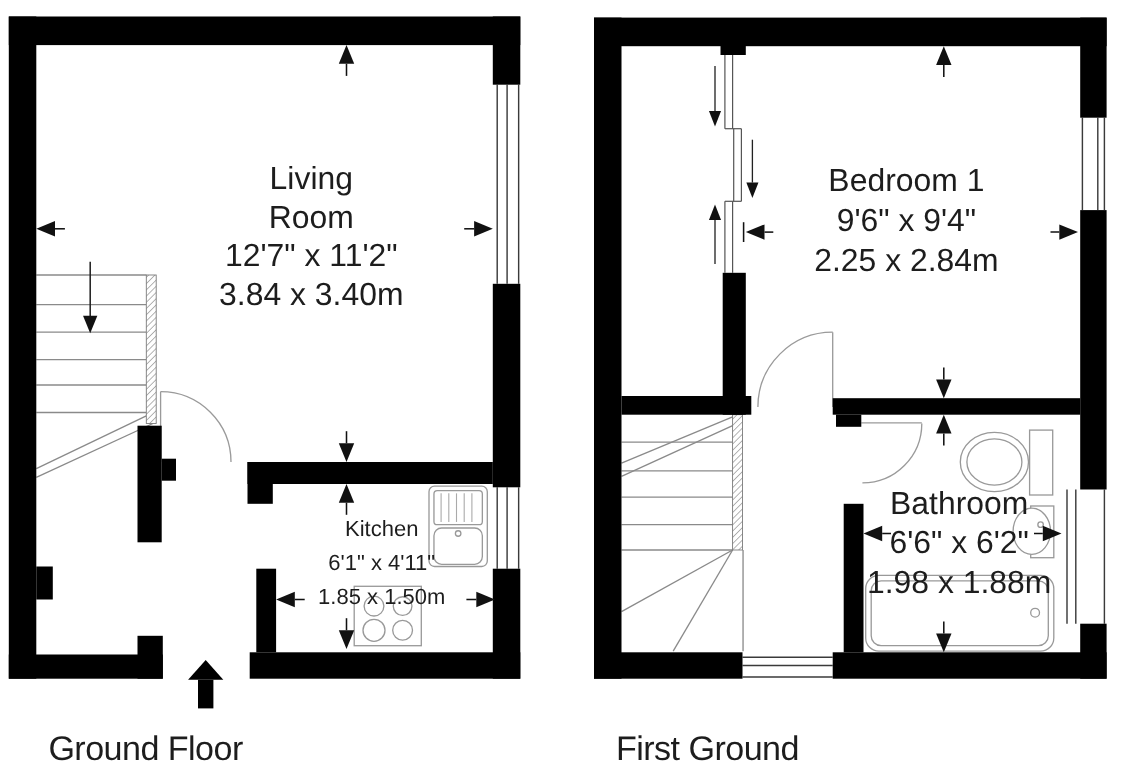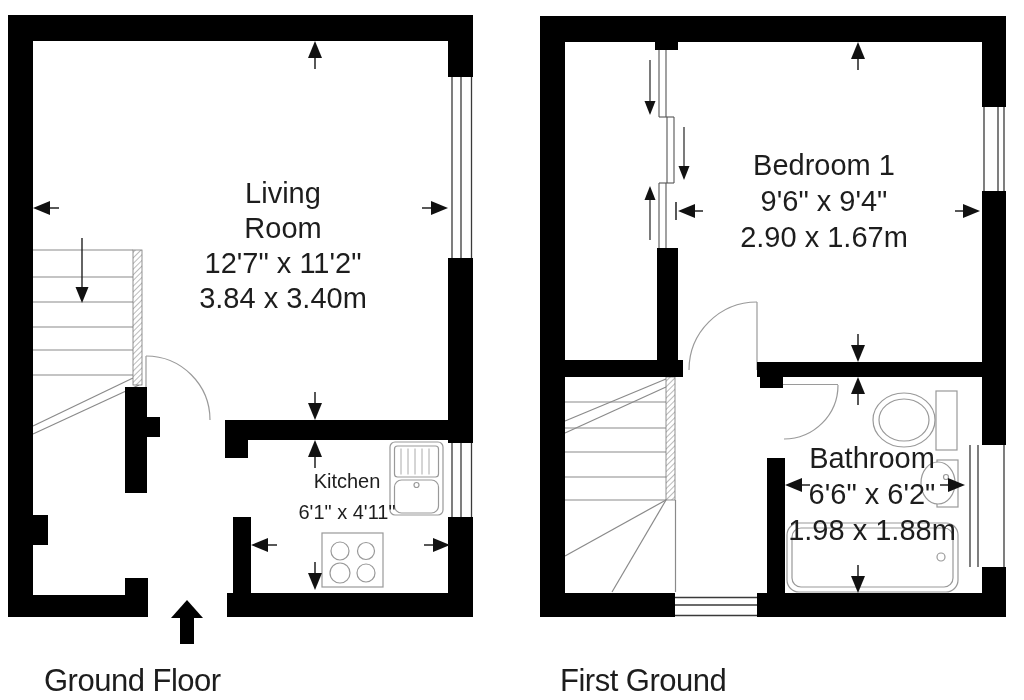--- a/index.html
+++ b/index.html
@@ -2,21 +2,21 @@
 <html><head>
 <meta charset="utf-8">
 <style>
   html,body{margin:0;padding:0;background:#fff;}
   #canvas{position:relative;width:1024px;height:700px;background:#ffffff;overflow:hidden;
           font-family:"Liberation Sans", sans-serif;}
   #plan-svg{position:absolute;left:0;top:0;}
   .lbl{position:absolute;color:#1d1d1d;}
   .room{transform:translateX(-50%);text-align:center;white-space:nowrap;}
   .room .ln{display:block;}
-  .living{left:283px;top:176px;font-size:29px;line-height:35px;}
+  .living{left:283px;top:146px;font-size:29px;line-height:35px;}
   .kitchen{left:347px;top:466px;font-size:20px;line-height:31px;}
   .bedroom{left:824px;top:147px;font-size:29px;line-height:36px;text-align:center;}
   .bathroom{left:872px;top:440px;font-size:29px;line-height:36px;}
   .floorname{font-size:31px;letter-spacing:-0.5px;}
   .gfname{left:44px;top:663px;}
   .ffname{left:560px;top:663px;}
 </style>
 </head>
 <body>
 
@@ -244,26 +244,27 @@
 <div class="lbl room living">
   <span class="ln">Living</span>
   <span class="ln">Room</span>
   <span class="ln">12'7" x 11'2"</span>
   <span class="ln">3.84 x 3.40m</span>
 </div>
 
 <div class="lbl room kitchen">
   <span class="ln">Kitchen</span>
   <span class="ln">6'1" x 4'11"</span>
+  <span class="ln">1.85 x 1.50m</span>
 </div>
 
 <div class="lbl room bedroom">
   <span class="ln">Bedroom 1</span>
   <span class="ln">9'6" x 9'4"</span>
-  <span class="ln">2.90 x 1.67m</span>
+  <span class="ln">2.25 x 2.84m</span>
 </div>
 
 <div class="lbl room bathroom">
   <span class="ln">Bathroom</span>
   <span class="ln">6'6" x 6'2"</span>
   <span class="ln">1.98 x 1.88m</span>
 </div>
 
 <div class="lbl floorname gfname">Ground Floor</div>
 <div class="lbl floorname ffname">First Ground</div>

